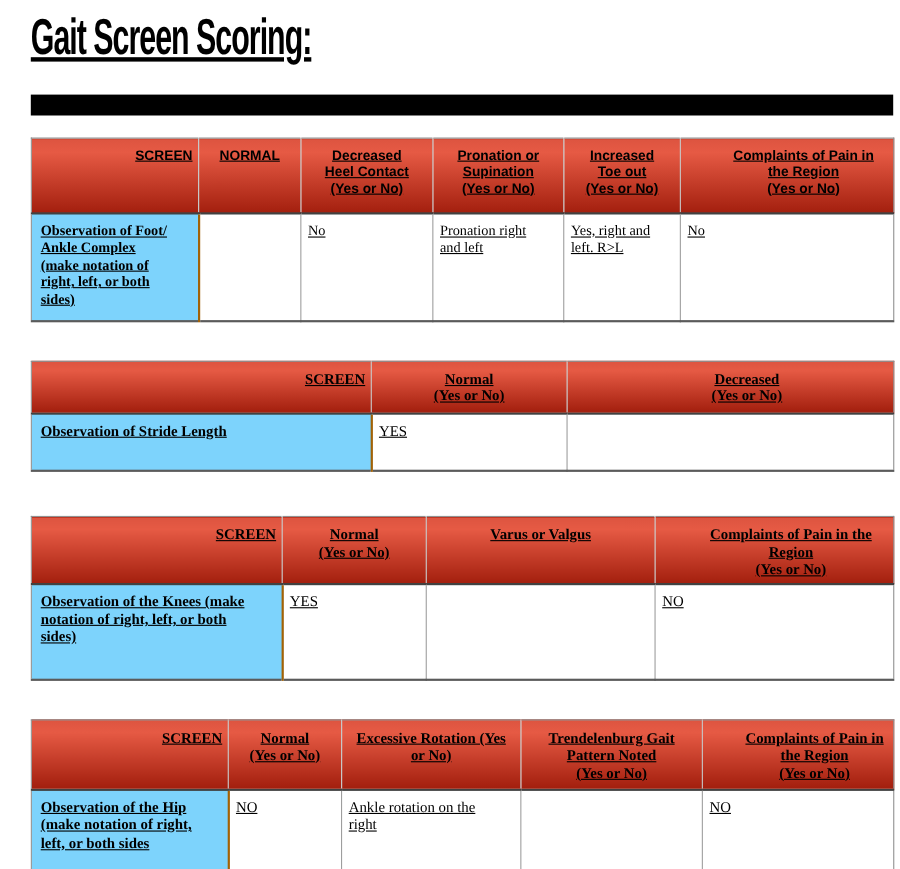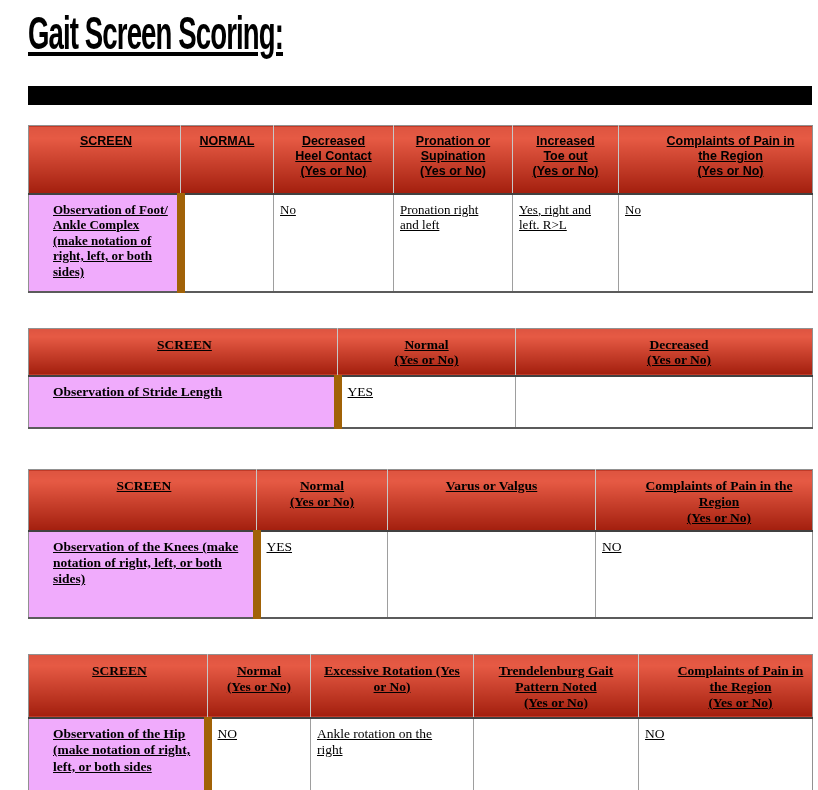--- a/index.html
+++ b/index.html
@@ -43,37 +43,37 @@
     border-right:1px solid #c7c7c7;
     border-bottom:2.5px solid #414141;
     vertical-align:top;
     text-align:center;
     padding:8px 5px 4px 5px;
     white-space:pre-line;
     font-weight:700;
     line-height:1.18;
   }
   table.t th:last-child{border-right:none;padding-left:35px;}
-  table.t th.left{text-align:center;padding-left:8px;}
+  table.t th.left{text-align:right;padding-left:8px;}
 
   table.t td{
     border-right:1px solid #9e9e9e;
     vertical-align:top;
     padding:7px 6px 4px 6px;
     white-space:pre-line;
     background:#fff;
     line-height:1.2;
   }
   table.t td:last-child{border-right:none;}
   table.t td.label{
-    background:#f0abfc;
-    border-right:8px solid #a16207;
+    background:#7dd3fc;
+    border-right:2px solid #a16207;
     text-align:left;
     font-weight:700;
-    padding-left:24px;
+    padding-left:8px;
     padding-right:4px;
   }
 
   
   .t1{margin-top:0;}
   .t1 th{
     font-family:"Liberation Sans", sans-serif;
     font-size:12.5px;
   }
   .t1 td{font-size:13px;}

